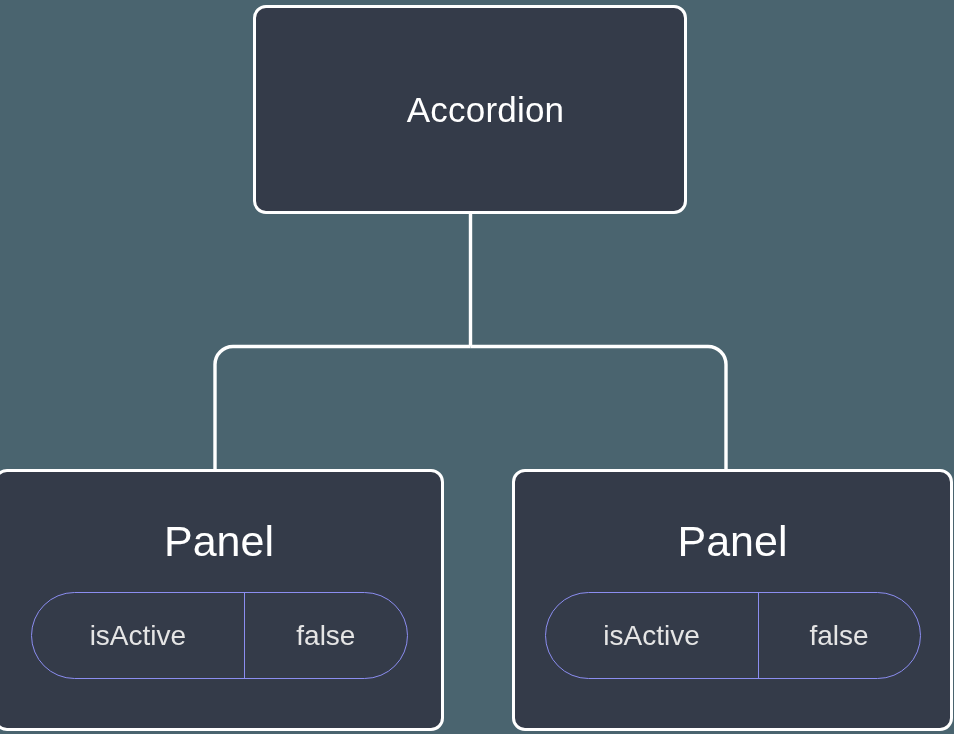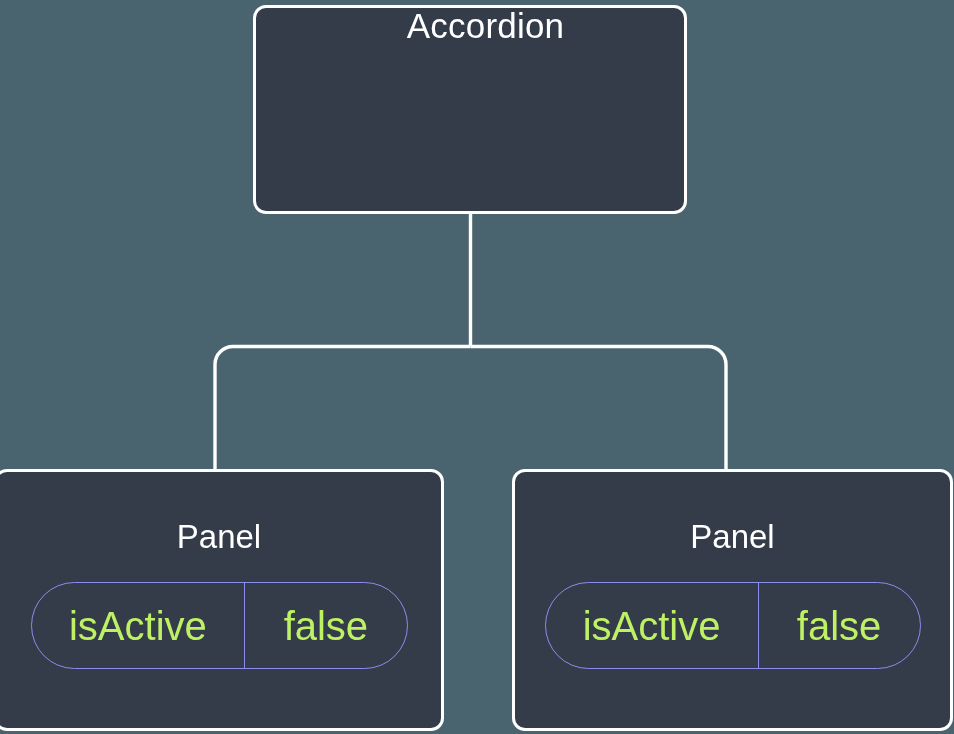--- a/index.html
+++ b/index.html
@@ -43,20 +43,21 @@
     flex-direction: column;
     align-items: center;
   }
 
   
   .node-root {
     left: 253px;
     top: 5px;
     width: 434px;
     height: 209px;
+    justify-content: center;
     padding-left: 31px;
   }
   .node-root .node-title {
     font-size: 35px;
     line-height: 1;
     letter-spacing: 0.2px;
   }
 
   
   .node-leaf {
@@ -66,21 +67,21 @@
   }
   .node-leaf-left {
     left: -6px;
     width: 450px;
   }
   .node-leaf-right {
     left: 512px;
     width: 441px;
   }
   .node-leaf .node-title {
-    font-size: 33px;
+    font-size: 43px;
     line-height: 1;
   }
 
   .node-title {
     color: #ffffff;
     font-weight: 400;
     text-align: center;
     white-space: nowrap;
   }
 
@@ -95,22 +96,22 @@
     border-radius: 44px;
     overflow: hidden;
   }
   .node-leaf-left .prop-pill  { width: 377px; }
   .node-leaf-right .prop-pill { width: 376px; }
 
   .prop-cell {
     display: flex;
     align-items: center;
     justify-content: center;
-    color: #bef264;
-    font-size: 40px;
+    color: #e5e5e5;
+    font-size: 28px;
     line-height: 1;
     white-space: nowrap;
     box-sizing: border-box;
   }
   .prop-key {
     flex: 0 0 57%;
     border-right: 1.6px solid #8b8df0;
   }
   .prop-value {
     flex: 1 1 auto;

